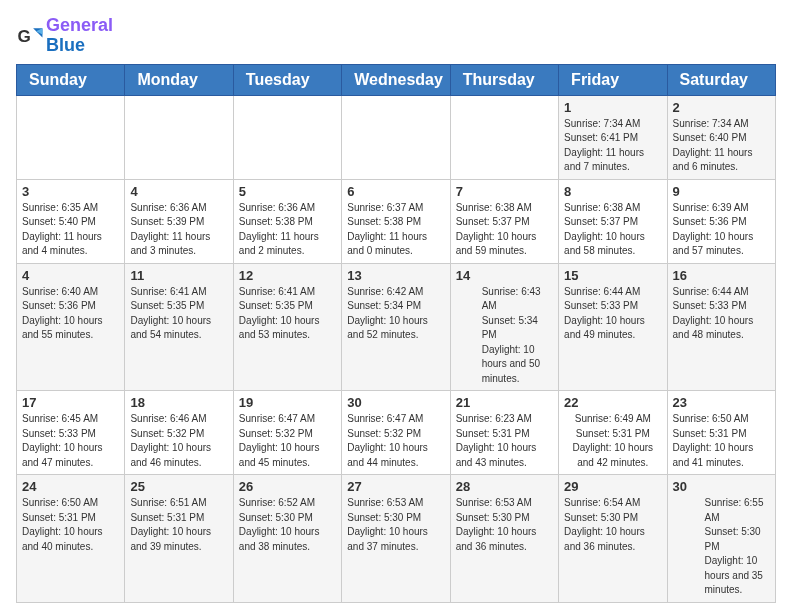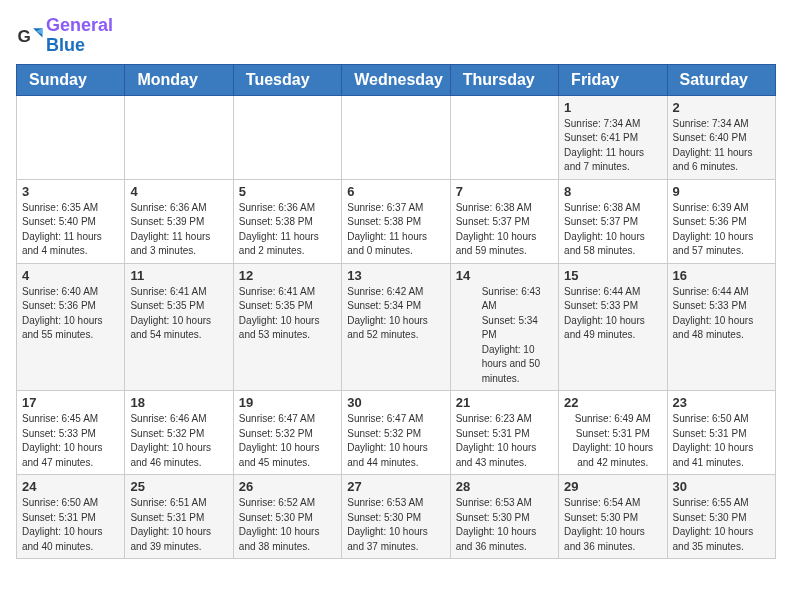--- a/index.html
+++ b/index.html
@@ -300,19 +300,19 @@
 Daylight: 10 hours and 36 minutes.</div>
         </td>
         <td>
           <span class="day-number">29</span>
           <div class="day-info" style="white-space: pre-line;">Sunrise: 6:54 AM
 Sunset: 5:30 PM
 Daylight: 10 hours and 36 minutes.</div>
         </td>
         <td>
           <span class="day-number">30</span>
-          <div class="day-info" style="white-space: pre-line;">Sunrise: 6:55 AM
+          <div class="day-info" style="white-space: pre-line; margin-left: 32px;">Sunrise: 6:55 AM
 Sunset: 5:30 PM
 Daylight: 10 hours and 35 minutes.</div>
         </td>
       </tr>
     </tbody>
 </table>
 
 </body></html>

